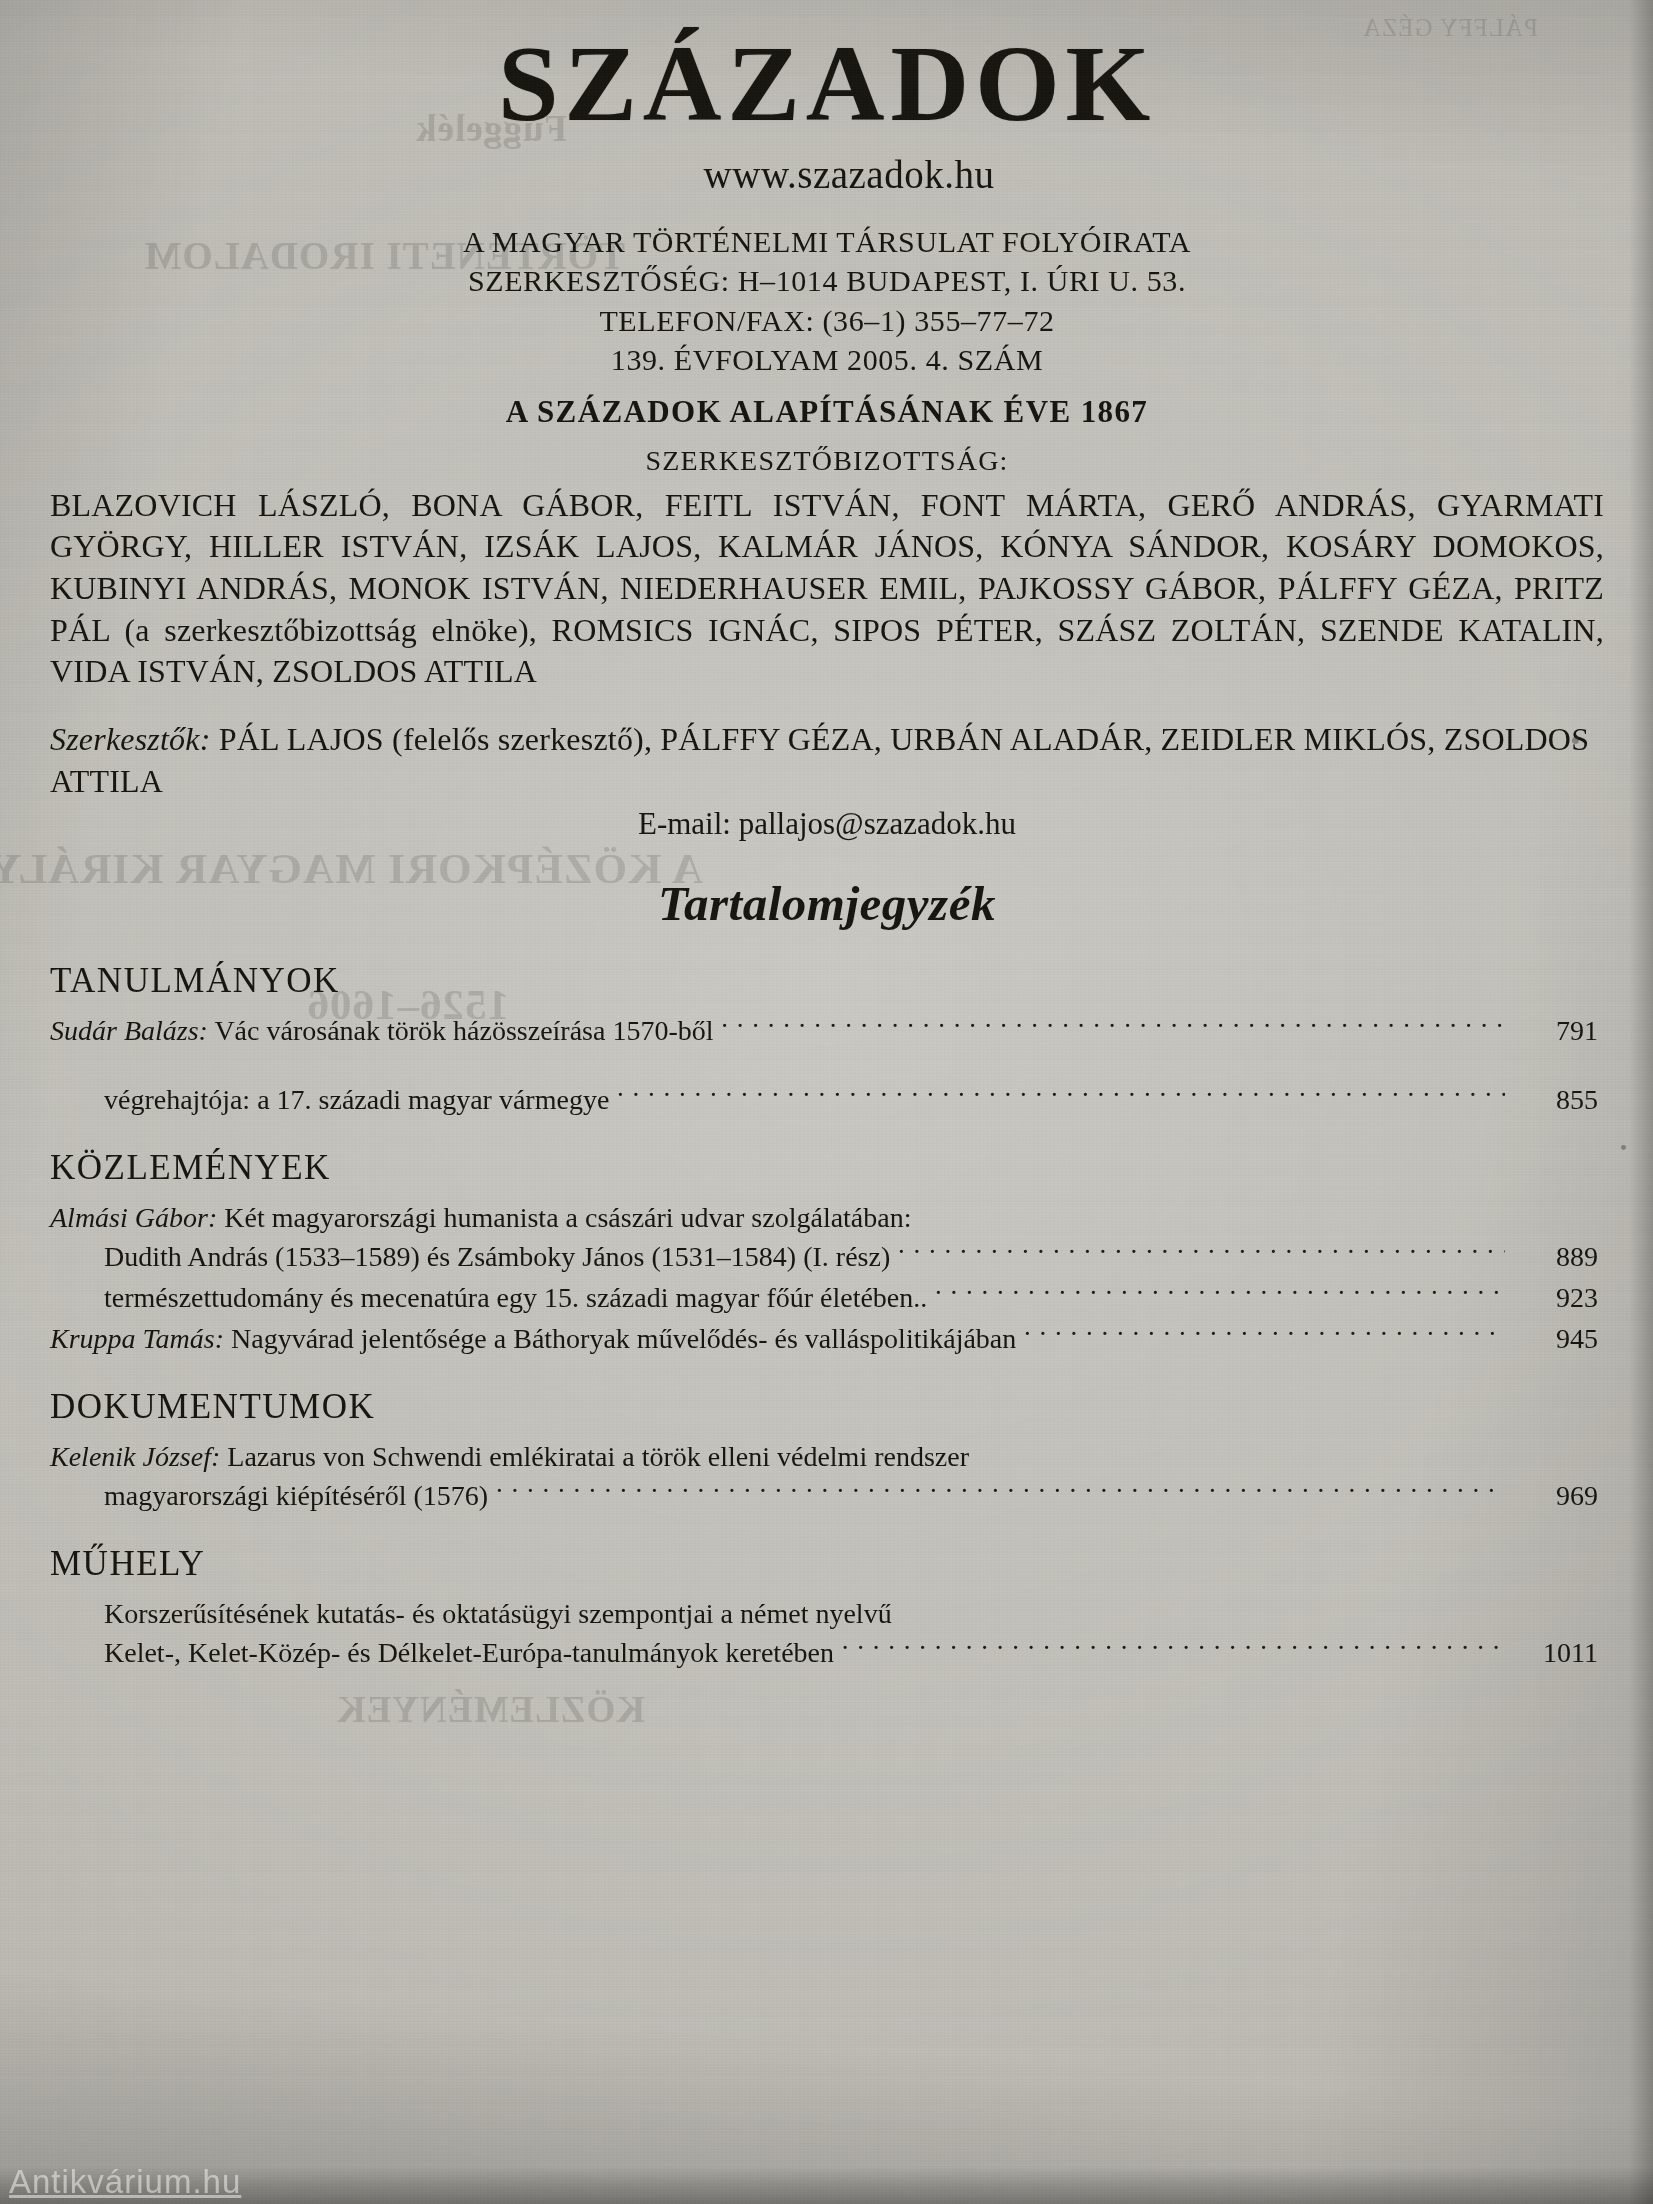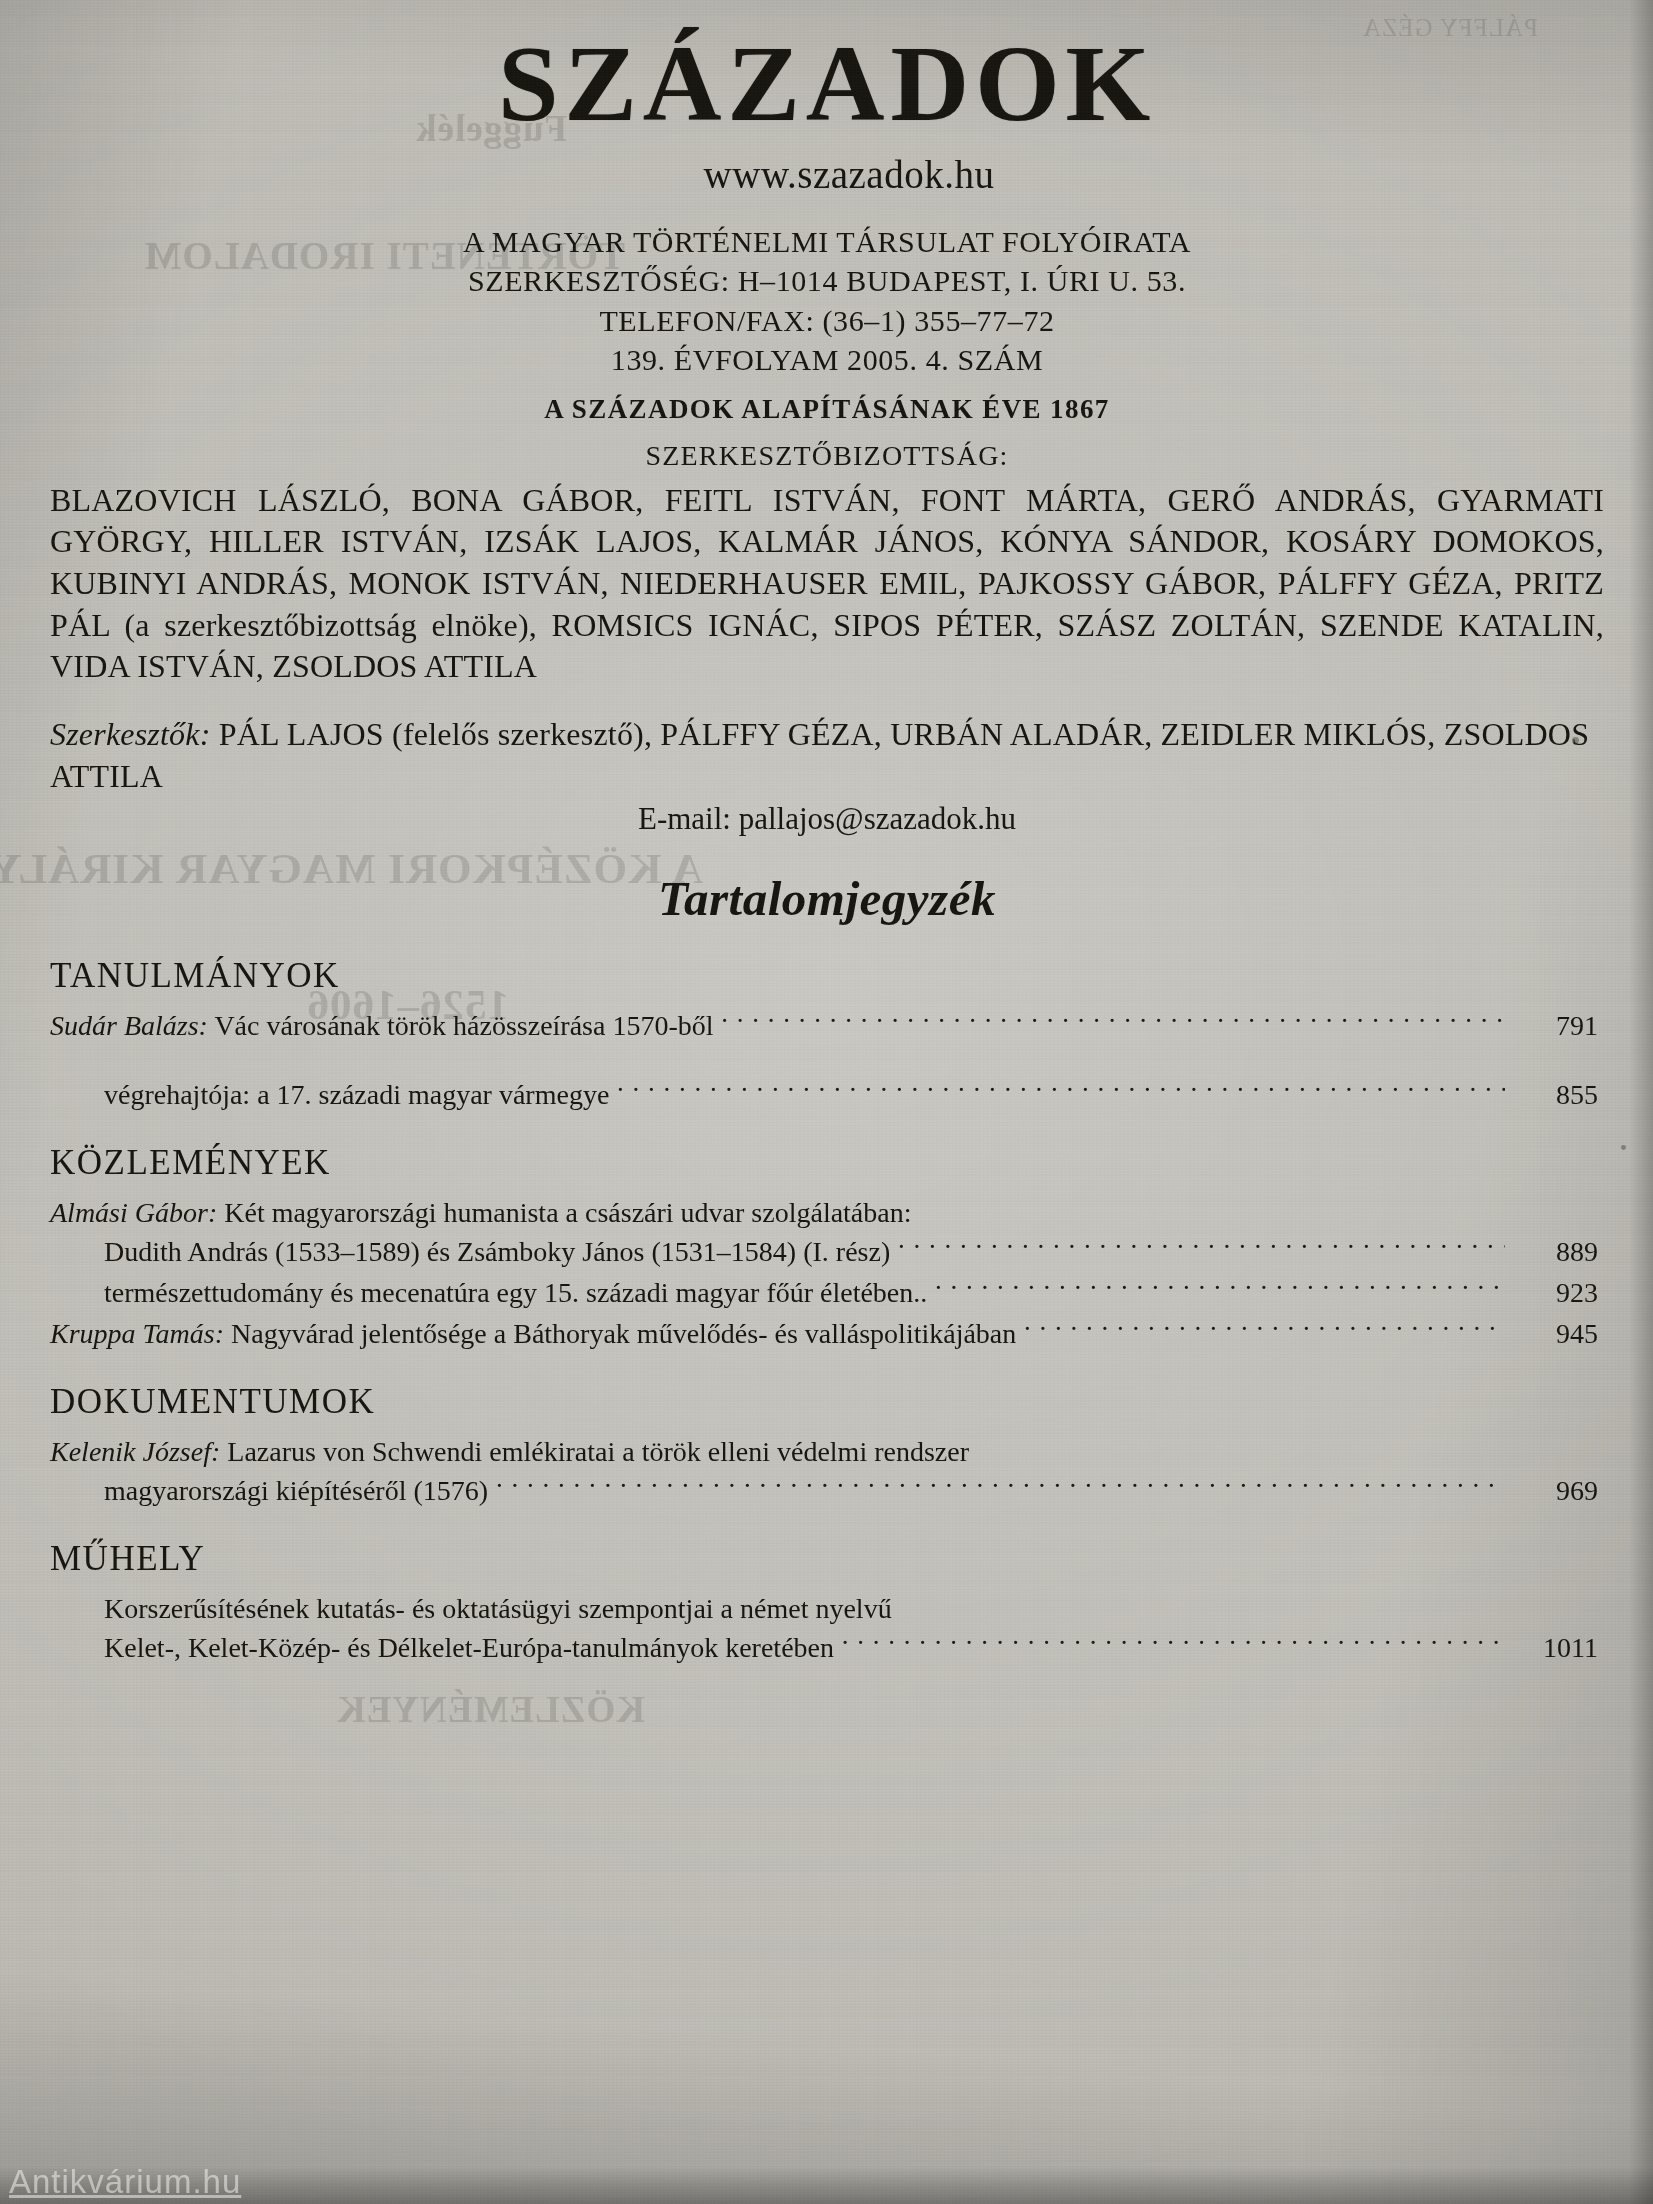--- a/index.html
+++ b/index.html
@@ -74,21 +74,21 @@
     padding-left: 44px;
   }
   .journal-lines {
     margin-top: 25px;
     font-size: 30px;
     line-height: 1.32;
     letter-spacing: 0.6px;
   }
   .founded {
     margin-top: 13.6px;
-    font-size: 27px;
+    font-size: 31px;
     font-weight: bold;
     letter-spacing: 1.4px;
   }
   .board-label {
     margin-top: 15.5px;
     font-size: 28px;
     letter-spacing: 1.2px;
   }
   .board-names {
     margin: 7.8px 50px 0 50px;

